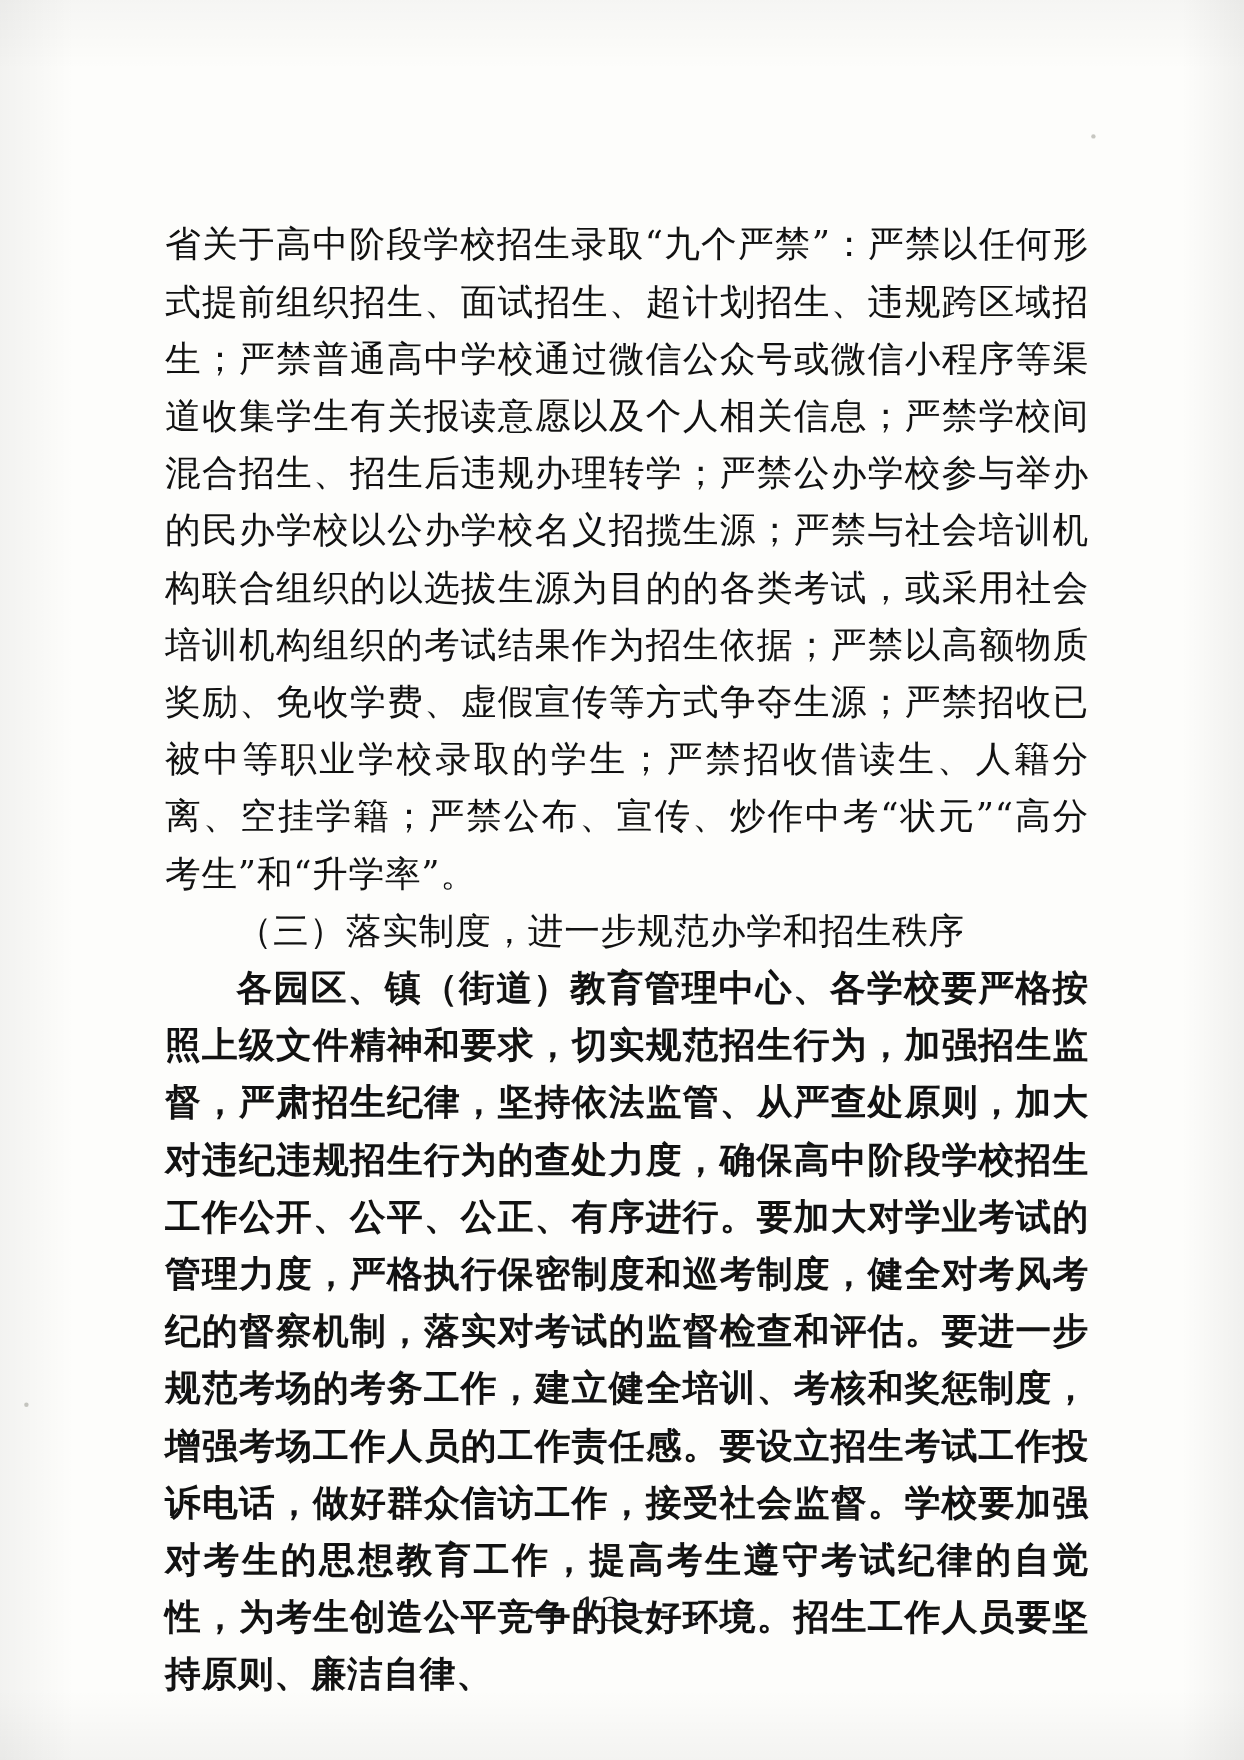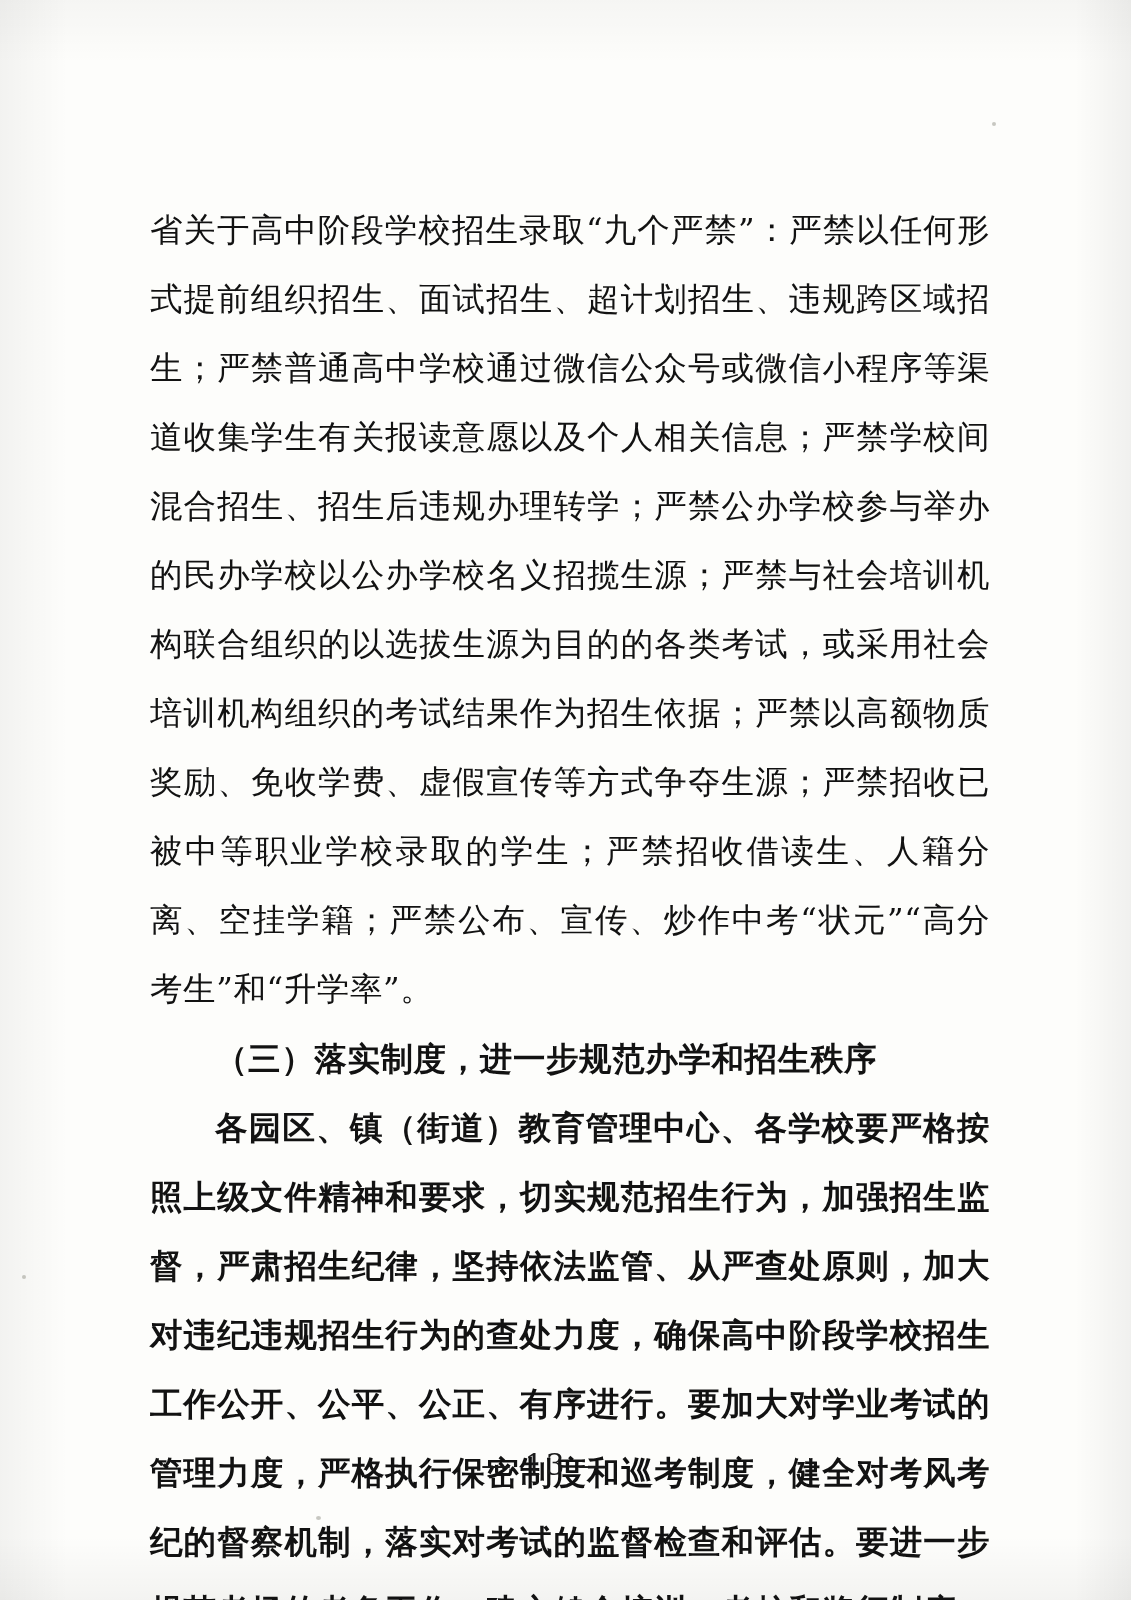--- a/index.html
+++ b/index.html
@@ -33,36 +33,36 @@
     pointer-events: none;
   }
   .content {
     position: absolute;
     left: 150px;
     top: 196px;
     width: 840px;
   }
   .para {
     font-size: 32.5px;
-    line-height: 69px;
+    line-height: 52px;
     letter-spacing: 0.6px;
     text-align: justify;
     text-justify: inter-ideograph;
     margin: 0;
     color: #121212;
   }
   .para + .para {
     margin-top: 0px;
   }
   .indent {
     text-indent: 65px;
     font-weight: bold;
   }
   .heading {
-    font-weight: 700;
+    font-weight: 400;
     text-indent: 65px;
     margin-top: 2px;
   }
   .page-number {
     position: absolute;
     left: 0;
     right: 0;
     bottom: 118px;
     text-align: center;
     font-size: 30px;

